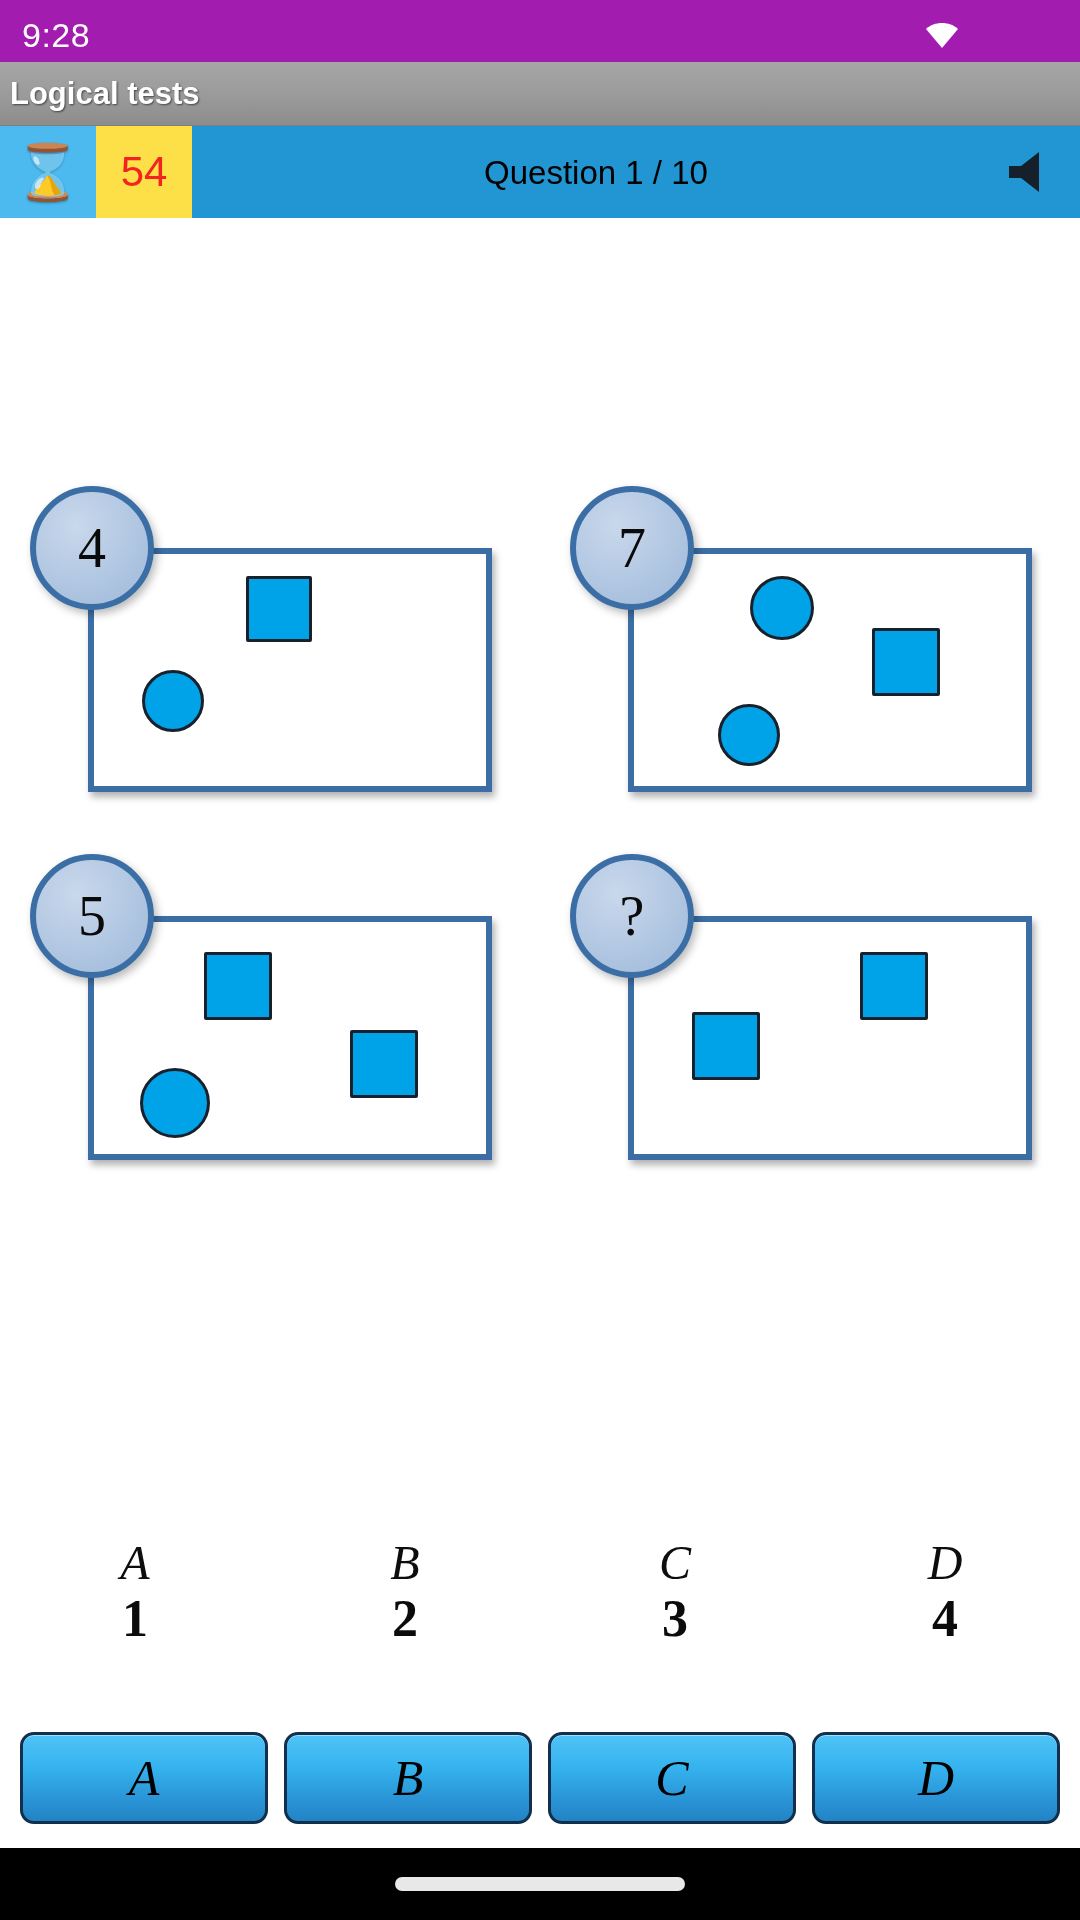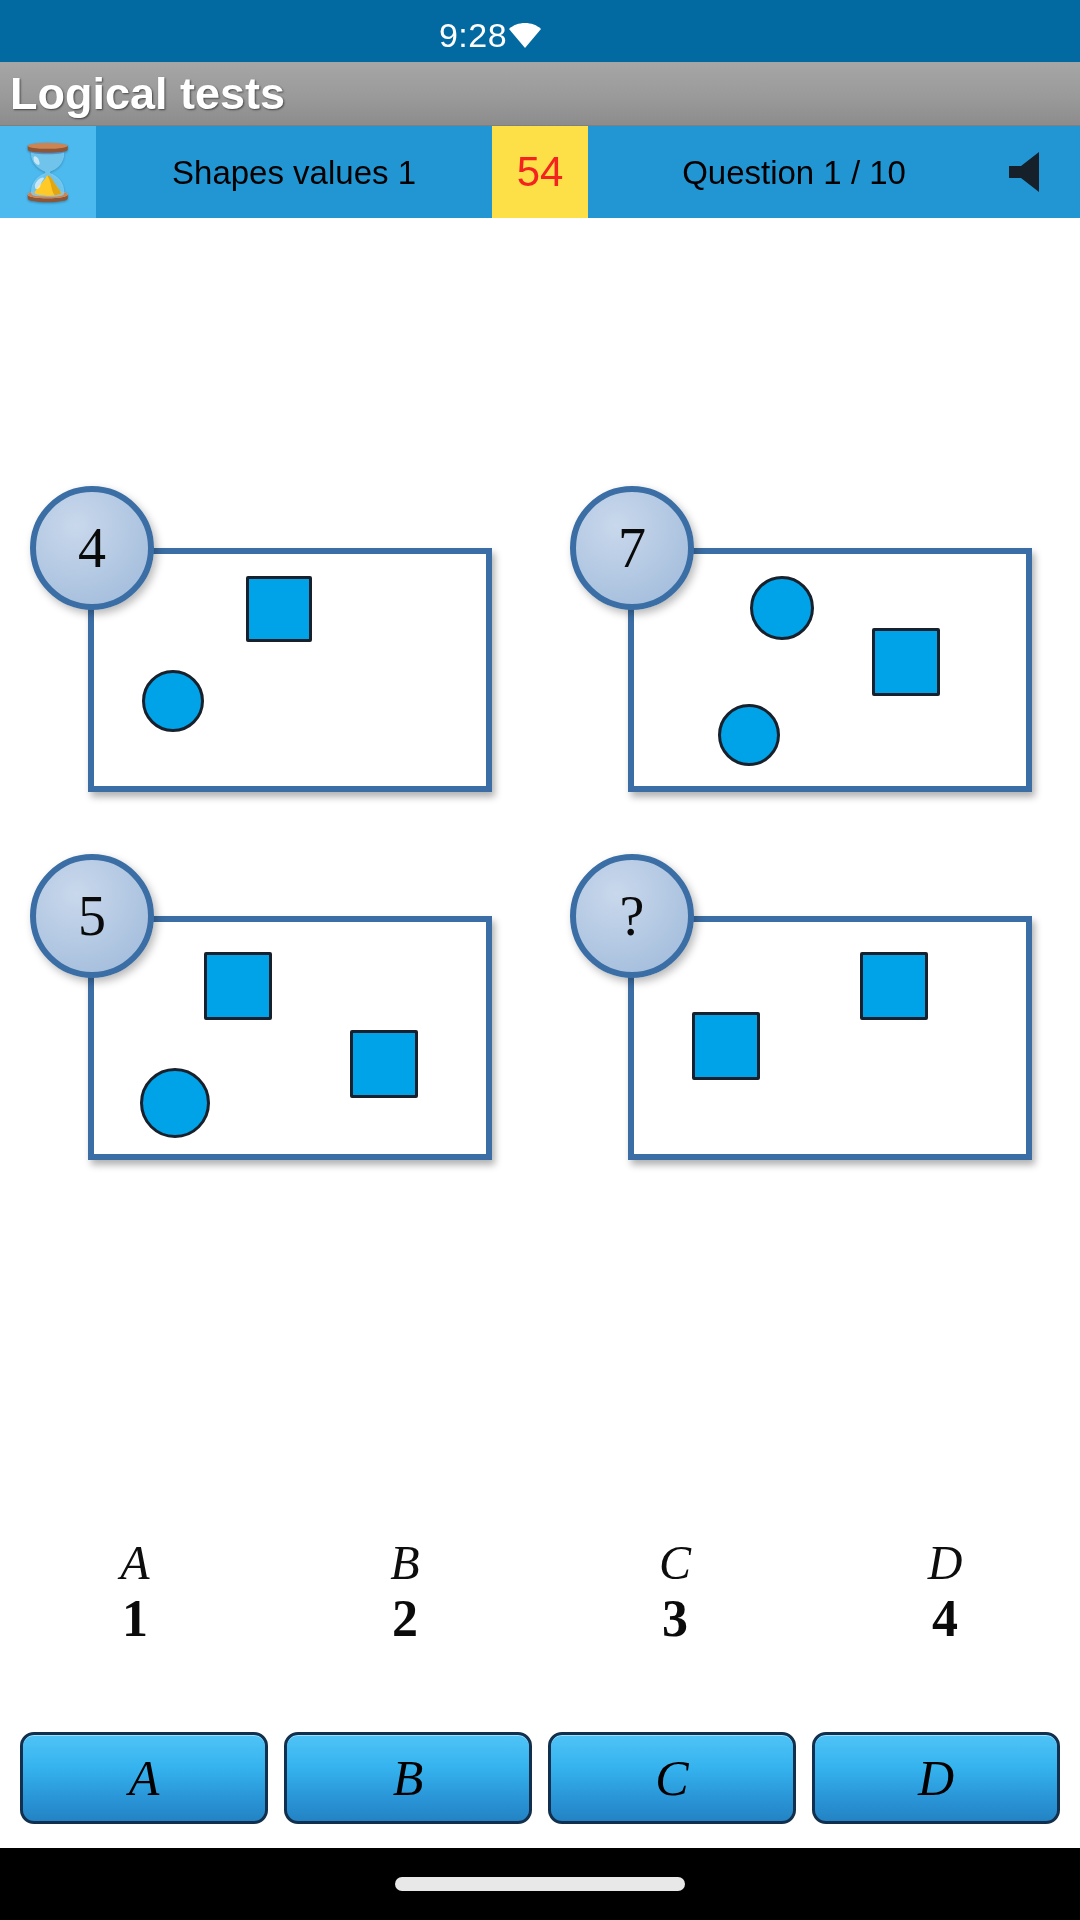--- a/index.html
+++ b/index.html
@@ -17,25 +17,25 @@
     width: 1080px;
     height: 1920px;
     background: #ffffff;
     display: flex;
     flex-direction: column;
   }
 
   
   .status-bar {
     height: 62px;
-    background: #0369a1;
+    background: #a21caf;
     color: #ffffff;
     display: flex;
     align-items: center;
-    justify-content: center;
+    justify-content: space-between;
     padding: 8px 28px 0 22px;
     flex: 0 0 auto;
   }
   .status-clock {
     font-size: 34px;
     font-weight: 400;
     letter-spacing: 0.5px;
     line-height: 1;
   }
   .status-right {
@@ -51,21 +51,21 @@
     height: 64px;
     background: linear-gradient(to bottom, #a6a6a6 0%, #9a9a9a 55%, #8c8c8c 100%);
     display: flex;
     align-items: center;
     padding-left: 10px;
     flex: 0 0 auto;
     border-bottom: 1px solid #7f7f7f;
   }
   .title-text {
     color: #ffffff;
-    font-size: 45px;
+    font-size: 31px;
     font-weight: bold;
     text-shadow: 1px 1px 2px rgba(0,0,0,0.55);
     line-height: 1;
   }
 
   
   .quiz-bar {
     height: 92px;
     display: flex;
     align-items: stretch;
@@ -276,21 +276,20 @@
   </div>
 
   <div class="title-bar">
     <div class="title-text">Logical tests</div>
   </div>
 
   <div class="quiz-bar">
     <div class="qb-cell qb-timer-icon">
       <span class="hourglass">⌛</span>
     </div>
-    <div class="qb-cell qb-title">Shapes values 1</div>
     <div class="qb-cell qb-counter">54</div>
     <div class="qb-cell qb-question">Question 1 / 10</div>
     <div class="qb-cell qb-sound">
       <svg width="56" height="50" viewBox="0 0 56 50">
         <path d="M36 5 L18 19 L6 19 L6 31 L18 31 L36 45 Z" fill="#15202b"></path>
       </svg>
     </div>
   </div>
 
   <div class="main">

